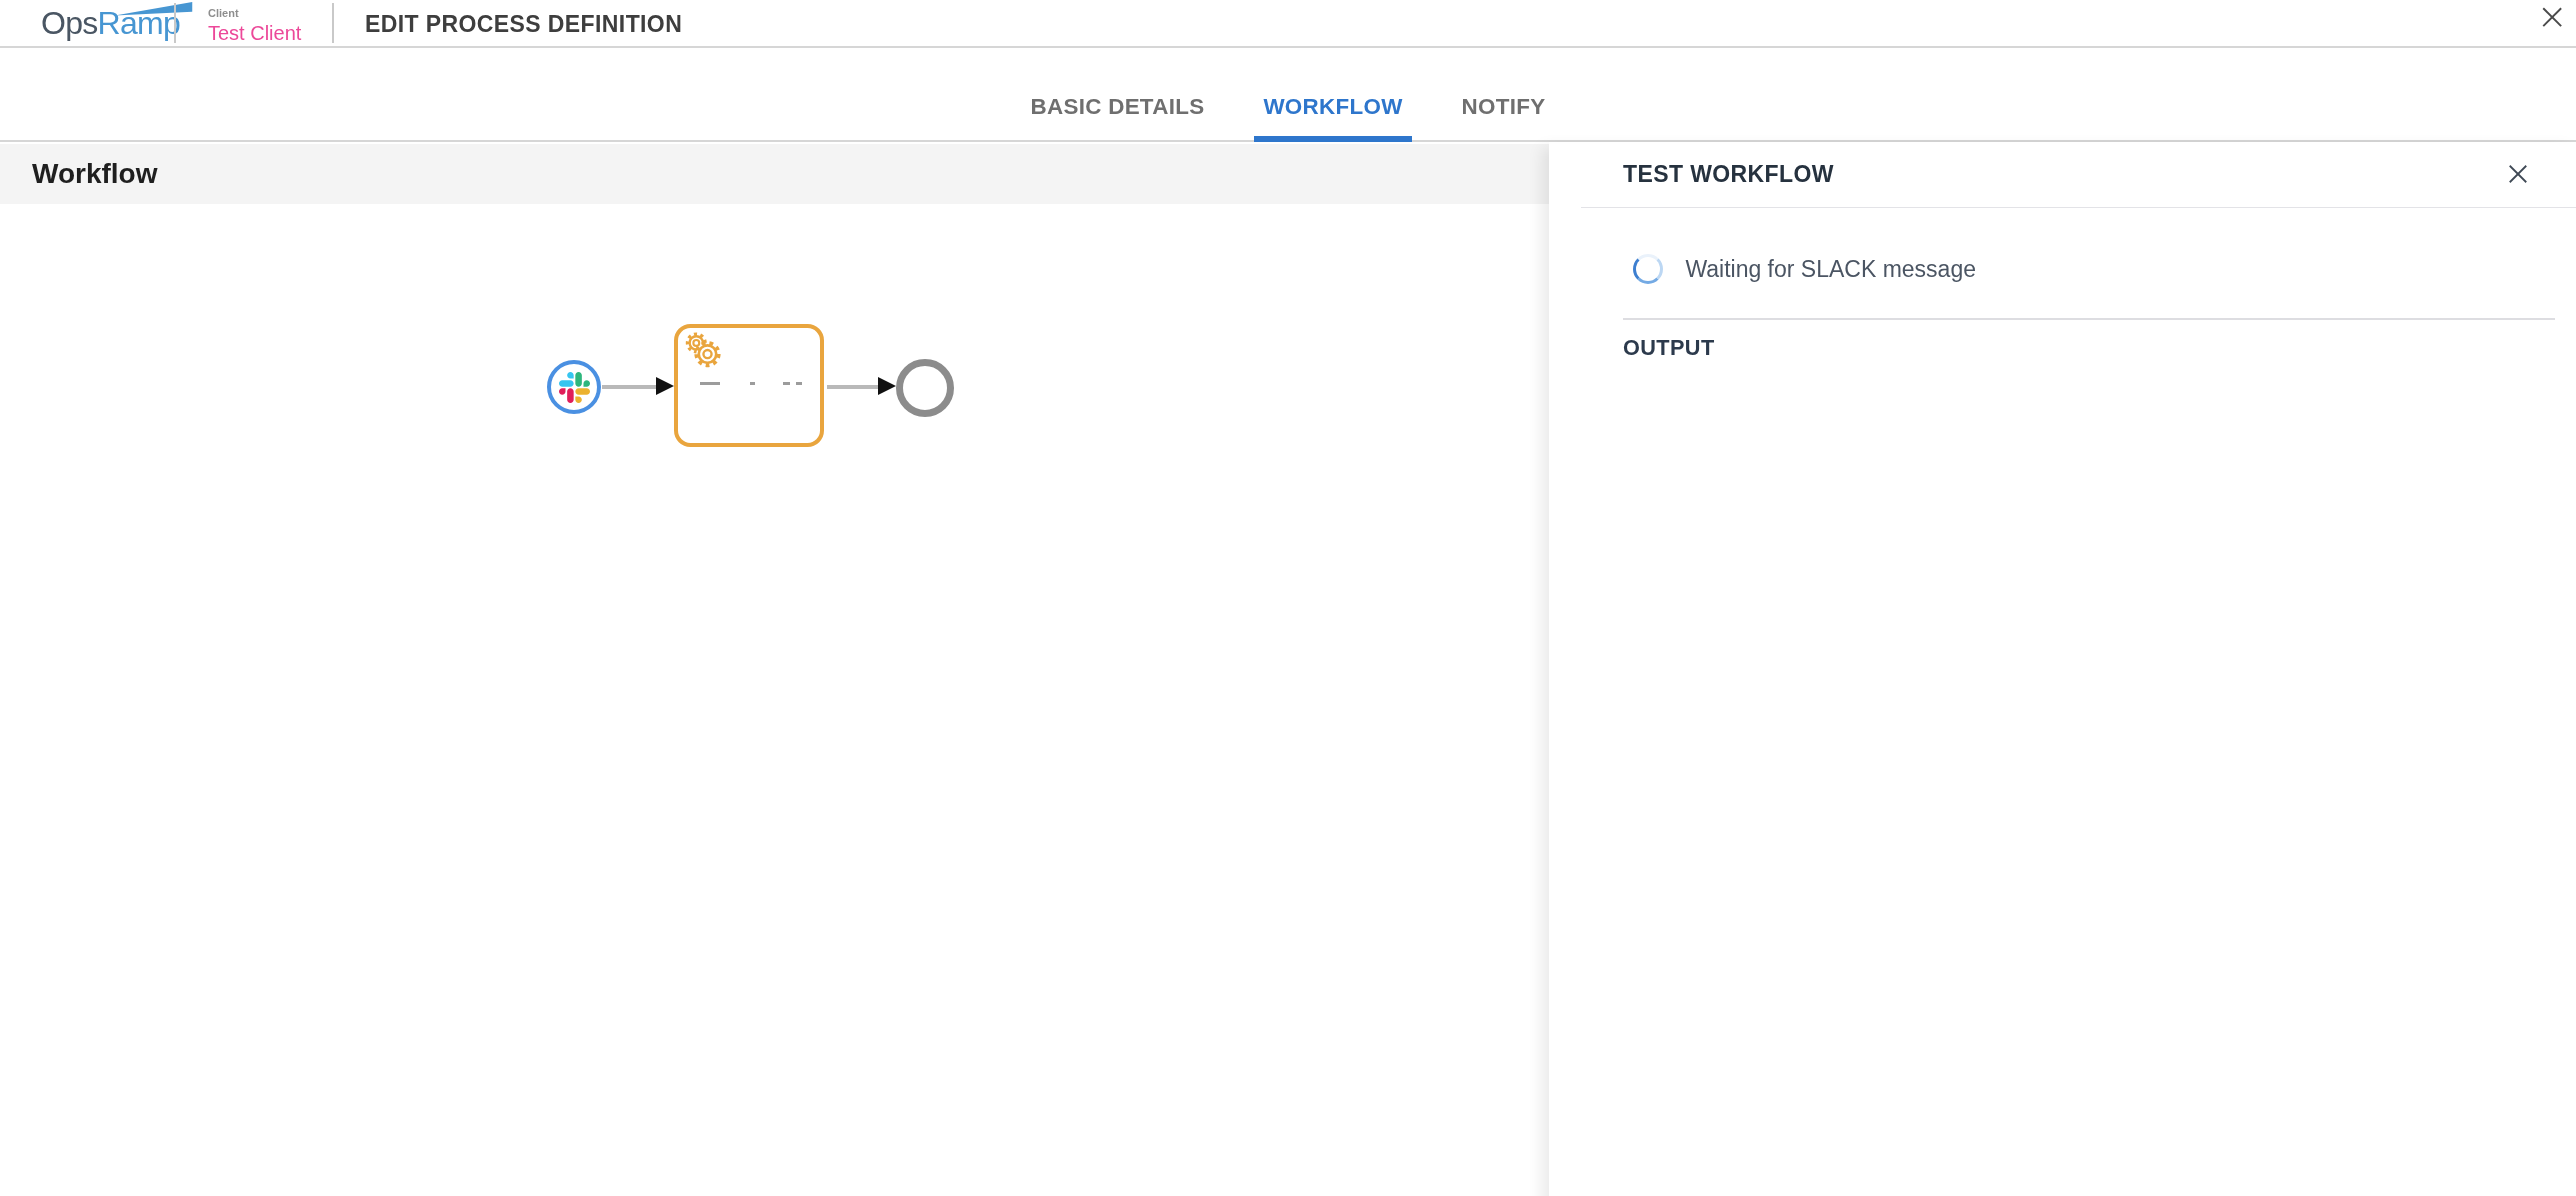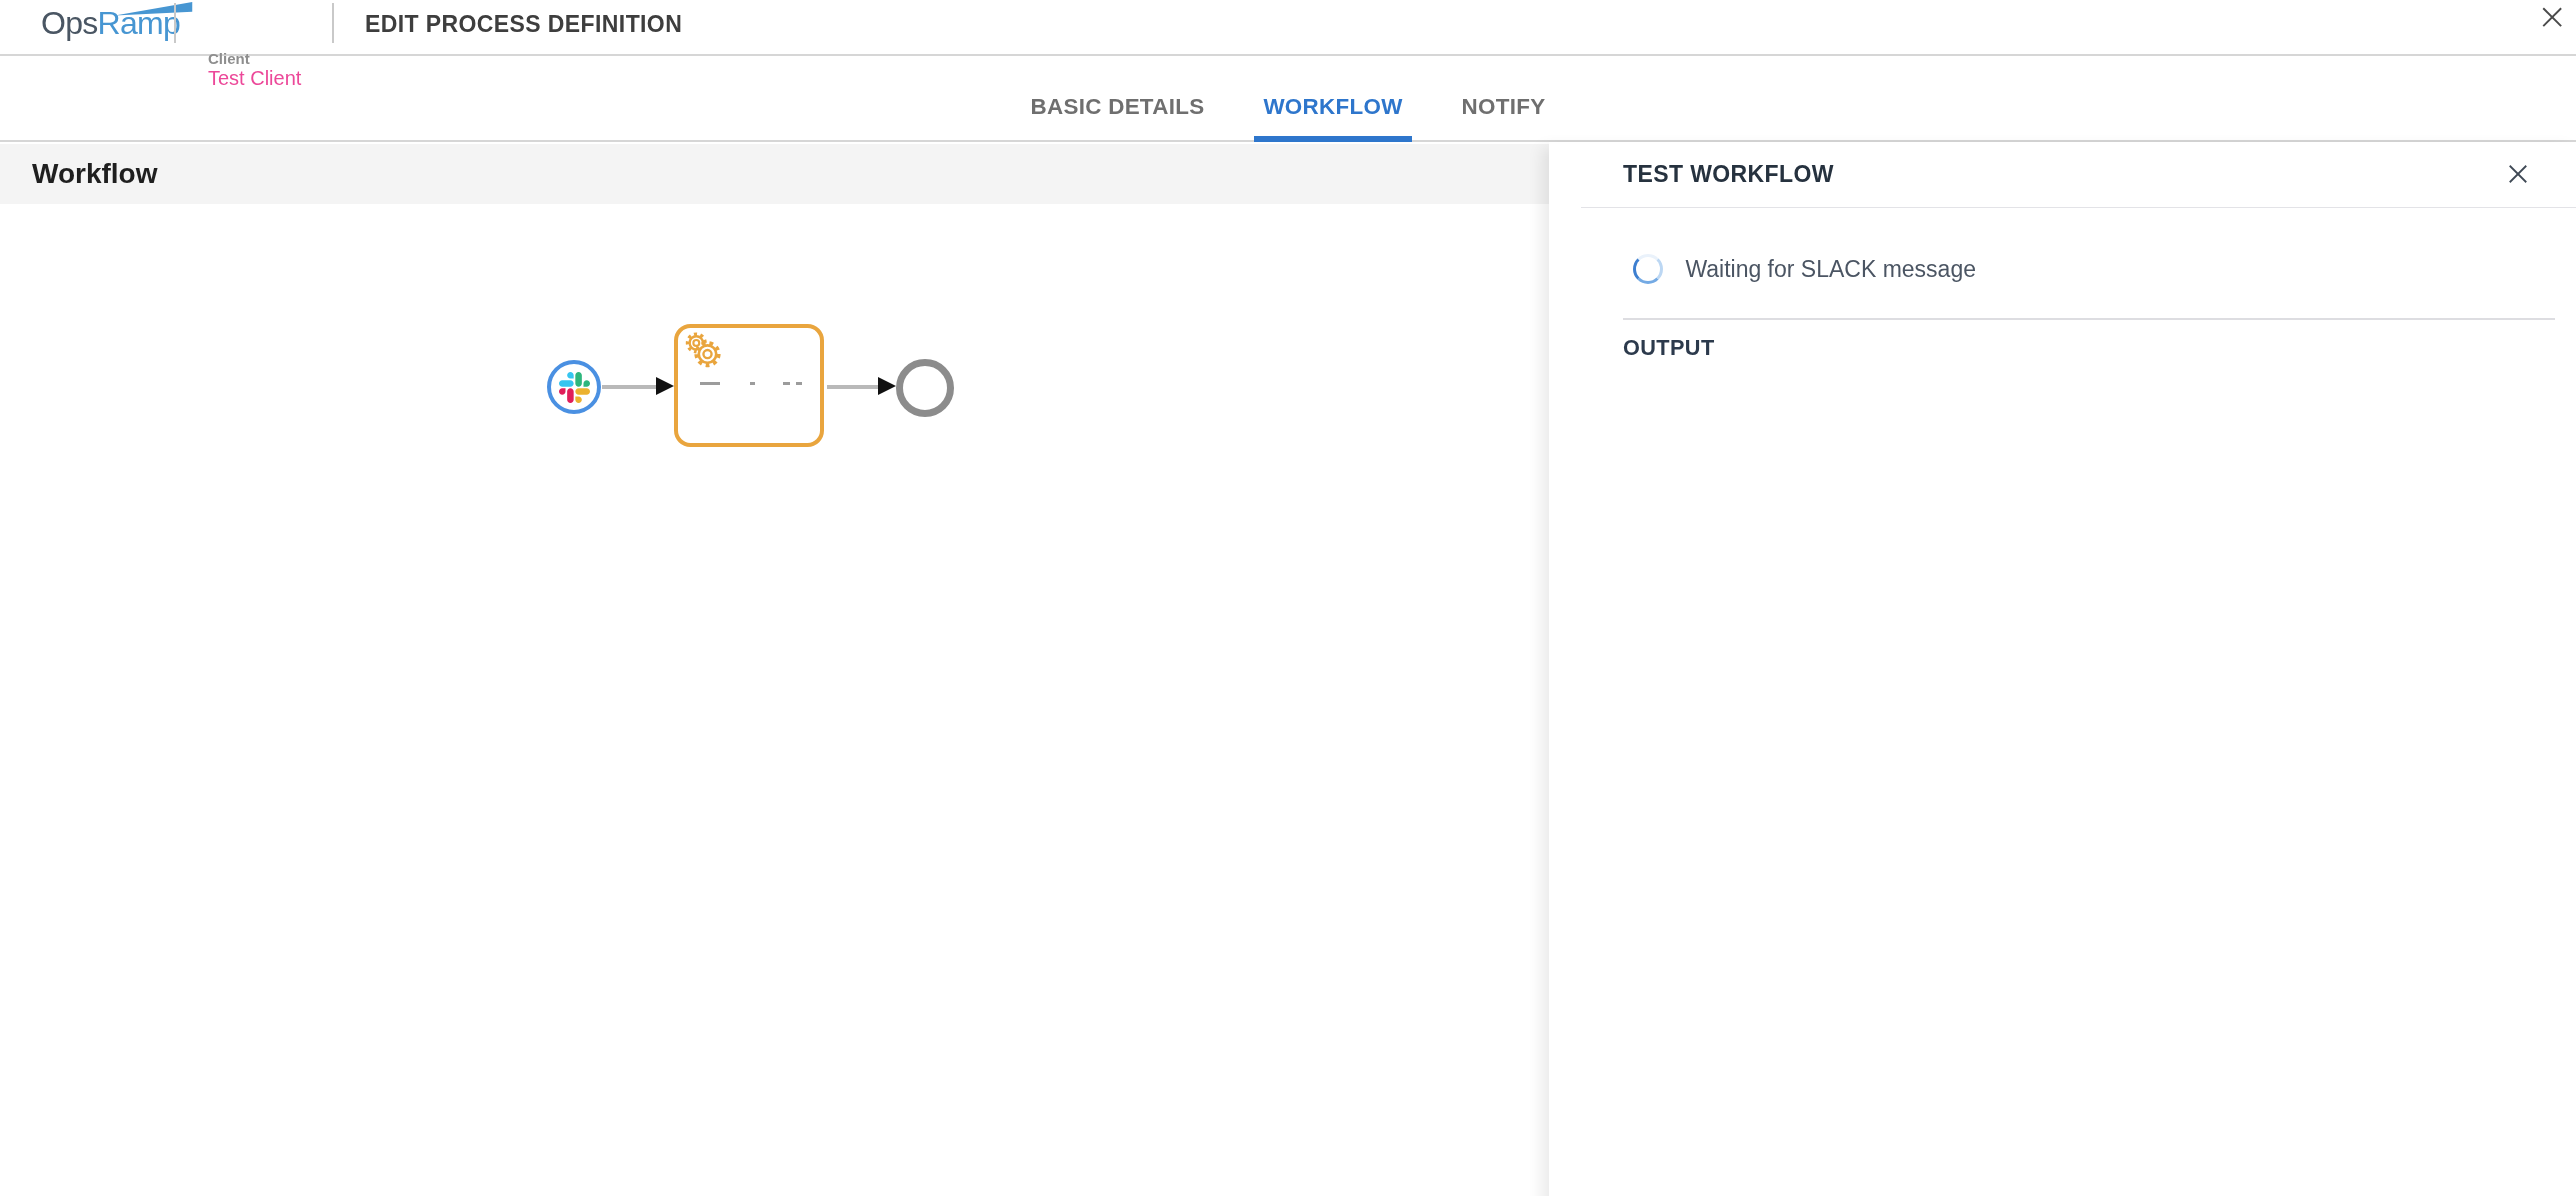--- a/index.html
+++ b/index.html
@@ -1,30 +1,30 @@
 <!DOCTYPE html>
 <html style="font-size:12px"><head>
 <meta charset="utf-8">
 <style>
   * { margin:0; padding:0; box-sizing:border-box; }
   html,body { width:2576px; height:1196px; overflow:hidden; background:#fff;
               font-family:"Liberation Sans", sans-serif; }
 
   
-  .topbar { position:absolute; left:0; top:0; width:2576px; height:56px;
+  .topbar { position:absolute; left:0; top:0; width:2576px; height:48px;
             background:#fff; border-bottom:2.2px solid #d6d6d6; z-index:20; }
   .logo { position:absolute; left:41px; top:6px; font-size:32px; line-height:34px;
           letter-spacing:-0.7px; cursor:pointer; }
   .logo .ops  { color:#4a5663; }
   .logo .ramp { color:#4796d2; }
   .logo-wedge { position:absolute; left:74px; top:-3.7px; }
   .vdiv { position:absolute; top:3px; height:40px; width:1.5px; background:#c9c9c9; }
   .vdiv.v1 { left:174px; } .vdiv.v2 { left:332px; }
   .client-block { position:absolute; left:208px; top:4.5px; cursor:pointer; }
-  .client-label { font-size:15px; font-weight:bold; color:#8e8e8e; line-height:17px;margin-top:45px; }
+  .client-label { font-size:11px; font-weight:bold; color:#8e8e8e; line-height:17px; }
   .client-name  { font-size:20px; font-weight:normal; color:#ec4899; line-height:22.4px; }
   .page-title { position:absolute; left:365px; top:0; height:48px; display:flex;
                 align-items:center; font-size:23px; font-weight:bold; color:#3e3e3e;
                 letter-spacing:0.4px; }
   .page-close { position:absolute; left:2539px; top:5.2px; width:27px; height:27px;
                 background:none; border:none; cursor:pointer; }
 
   
   .tabrow { position:absolute; left:0; top:48px; width:2576px; height:94px;
             background:#fff; border-bottom:2.2px solid #d6d6d6; display:flex;

